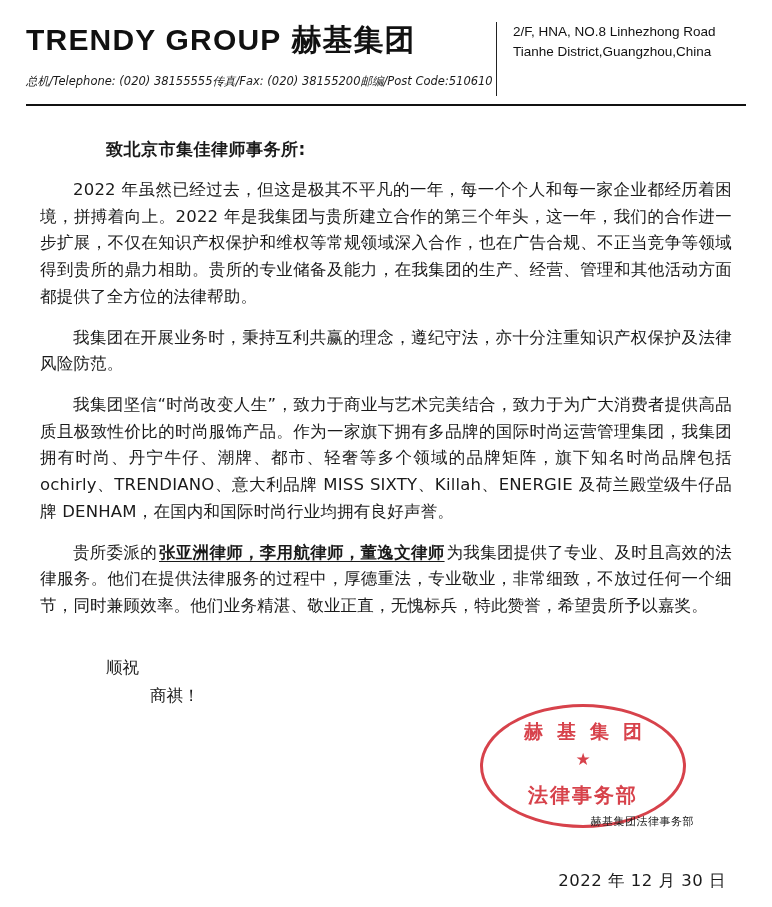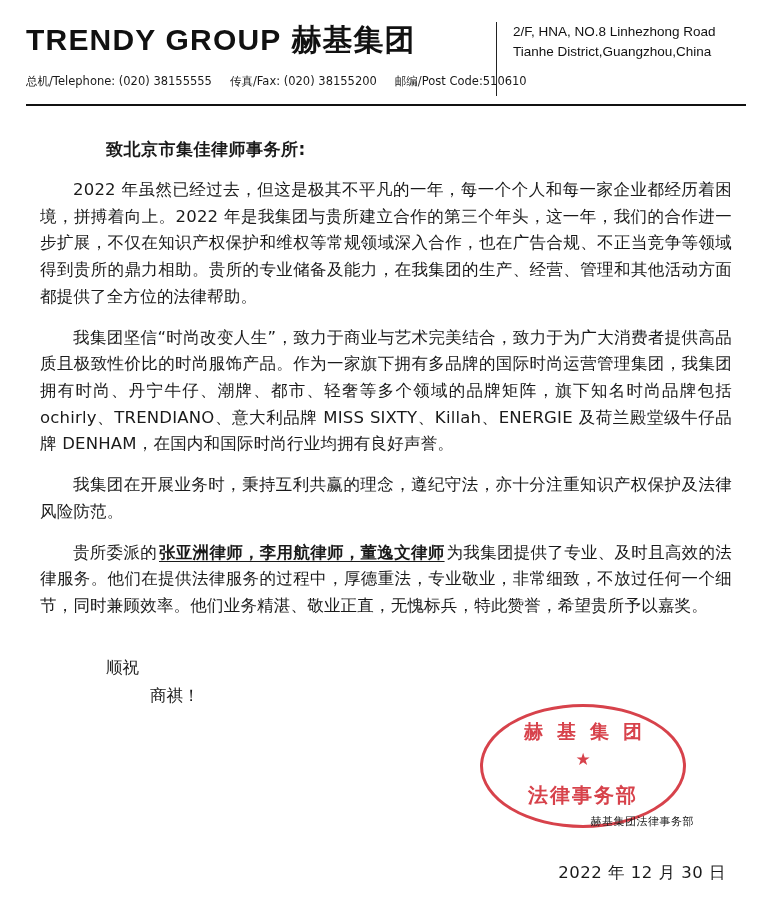--- a/index.html
+++ b/index.html
@@ -53,22 +53,22 @@
     margin-left: 10px;
     letter-spacing: 1px;
     color: #111;
   }
   .contact-line {
     margin-top: 13px;
     font-family: "DejaVu Sans", sans-serif;
     font-size: 11.5px;
     color: #1a1a1a;
     display: flex;
-    gap: 18px;
     white-space: nowrap;
+    font-style: italic;
   }
   .lh-div {
     width: 1px;
     background: #222;
     align-self: stretch;
     margin: 2px 16px 0 10px;
     min-height: 74px;
   }
   .lh-right {
     font-family: "DejaVu Sans", sans-serif;
@@ -176,21 +176,21 @@
     position: absolute;
     right: 78px;
     top: 100px;
     font-family: Liberation Serif, serif;
     font-size: 11px;
     letter-spacing: 0.5px;
   }
   .date {
     position: absolute;
     right: 46px;
-    top: 148px;
+    top: 156px;
     font-family: "DejaVu Sans", sans-serif;
     font-size: 16.5px;
     letter-spacing: 0.5px;
   }
 </style>
 </head>
 <body>
 
 <div class="page">
 
@@ -213,22 +213,22 @@
         <div class="addr-en">Tianhe  District,Guangzhou,China</div>
       </div>
     </div>
     <div class="rule"></div>
   </div>
 
   <div class="content">
     <div class="salutation">致北京市集佳律师事务所:</div>
 
     <p class="para">2022 年虽然已经过去，但这是极其不平凡的一年，每一个个人和每一家企业都经历着困境，拼搏着向上。2022 年是我集团与贵所建立合作的第三个年头，这一年，我们的合作进一步扩展，不仅在知识产权保护和维权等常规领域深入合作，也在广告合规、不正当竞争等领域得到贵所的鼎力相助。贵所的专业储备及能力，在我集团的生产、经营、管理和其他活动方面都提供了全方位的法律帮助。</p>
+    <p class="para">我集团在开展业务时，秉持互利共赢的理念，遵纪守法，亦十分注重知识产权保护及法律风险防范。</p>
     <p class="para">我集团坚信“时尚改变人生”，致力于商业与艺术完美结合，致力于为广大消费者提供高品质且极致性价比的时尚服饰产品。作为一家旗下拥有多品牌的国际时尚运营管理集团，我集团拥有时尚、丹宁牛仔、潮牌、都市、轻奢等多个领域的品牌矩阵，旗下知名时尚品牌包括 ochirly、TRENDIANO、意大利品牌 MISS SIXTY、Killah、ENERGIE 及荷兰殿堂级牛仔品牌 DENHAM，在国内和国际时尚行业均拥有良好声誉。</p>
-    <p class="para">我集团在开展业务时，秉持互利共赢的理念，遵纪守法，亦十分注重知识产权保护及法律风险防范。</p>
 
     <p class="para noindent"><span>贵所委派的</span><span class="lawyers">张亚洲律师，李用航律师，董逸文律师</span><span>为我集团提供了专业、及时且高效的法律服务。他们在提供法律服务的过程中，厚德重法，专业敬业，非常细致，不放过任何一个细节，同时兼顾效率。他们业务精湛、敬业正直，无愧标兵，特此赞誉，希望贵所予以嘉奖。</span></p>
 
     <div class="closing">
       <div>顺祝</div>
       <div class="second">商祺！</div>
     </div>
   </div>
 
   <div class="sign-area">

